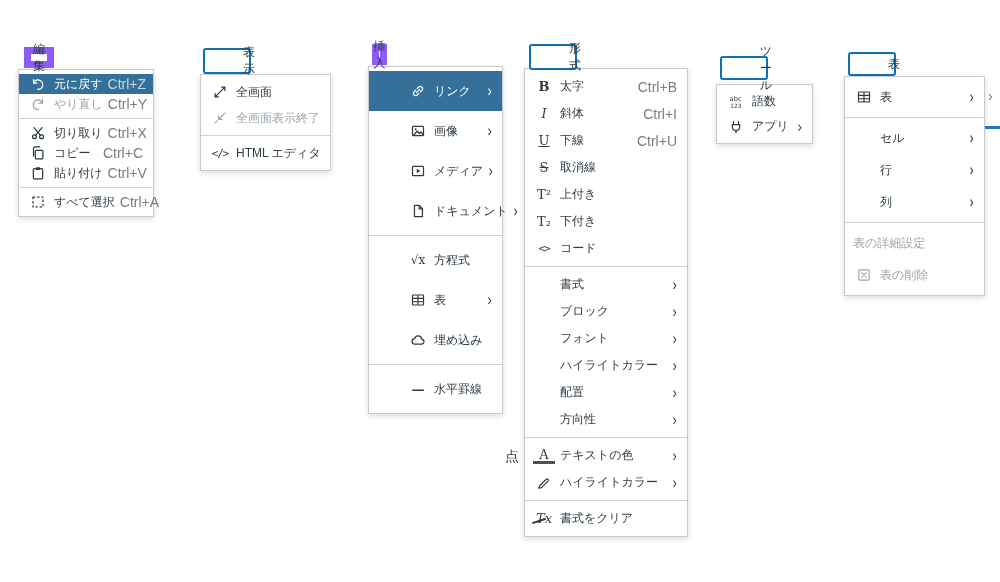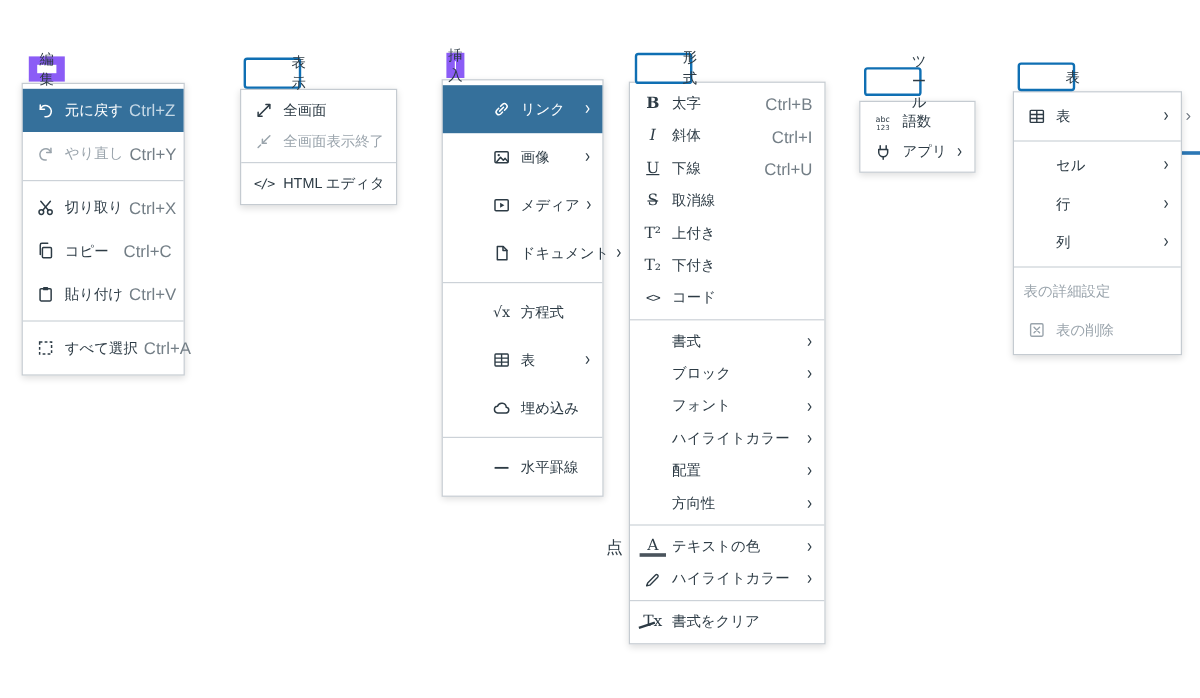--- a/index.html
+++ b/index.html
@@ -32,21 +32,21 @@
     padding:4px 0;box-sizing:border-box;z-index:2;
   }
   #dd0{left:18px;top:69px;width:136px;}
   #dd1{left:200px;top:74px;width:131px;}
   #dd2{left:368px;top:66px;width:135px;}
   #dd3{left:524px;top:68px;width:164px;}
   #dd4{left:716px;top:84px;width:97px;}
   #dd5{left:844px;top:76px;width:141px;}
 
   .mi{display:flex;align-items:center;gap:5px;padding:0 10px 0 8px;height:26px;cursor:default;}
-  #dd0 .mi{height:36px;}
+  #dd0 .mi{height:20px;}
   #dd2 .mi{height:40px;padding-left:38px;}
   #dd3 .mi{height:27px;}
   #dd4 .mi{height:25px;}
   #dd5 .mi{height:32px;}
 
   .ic{flex:0 0 22px;width:22px;display:flex;align-items:center;justify-content:center;}
   .lbl{font-size:12px;white-space:nowrap;}
   .sc{margin-left:auto;font-size:14px;color:#737e86;white-space:nowrap;}
   .chev{margin-left:auto;font-size:16px;line-height:1;transform:scaleX(.8);}
   .sep{height:0;border-top:1px solid #ccd2d8;margin:4px 0;}
@@ -60,21 +60,21 @@
   
   .gly{font-family:"DejaVu Serif",serif;font-size:13px;line-height:1;}
   .g-bold{font-weight:700;}
   .g-italic{font-style:italic;}
   .g-under{text-decoration:underline;}
   .g-strike{text-decoration:line-through;}
   .g-code{font-family:"DejaVu Sans Mono",monospace;font-size:11px;letter-spacing:-1px;}
   .g-eq{font-size:12px;}
   .g-hr{font-weight:700;}
   .g-color{border-bottom:3px solid #4a545c;padding-bottom:0;}
-  .g-clear{position:relative;}
+  .g-clear{position:relative;font-style:italic;}
   .g-clear::after{content:"";position:absolute;left:-1px;top:8px;width:14px;height:1.5px;background:currentColor;transform:rotate(-18deg);}
 
   
   .frag{position:absolute;z-index:1;}
   #frag-text{left:505px;top:448px;font-size:14px;color:#2d3b45;}
   #frag-chev{left:988px;top:88px;font-size:14px;color:#6f7780;}
   #frag-line{left:983px;top:126px;width:17px;height:2.5px;background:#2b77b5;}
 </style>
 </head>
 <body>

